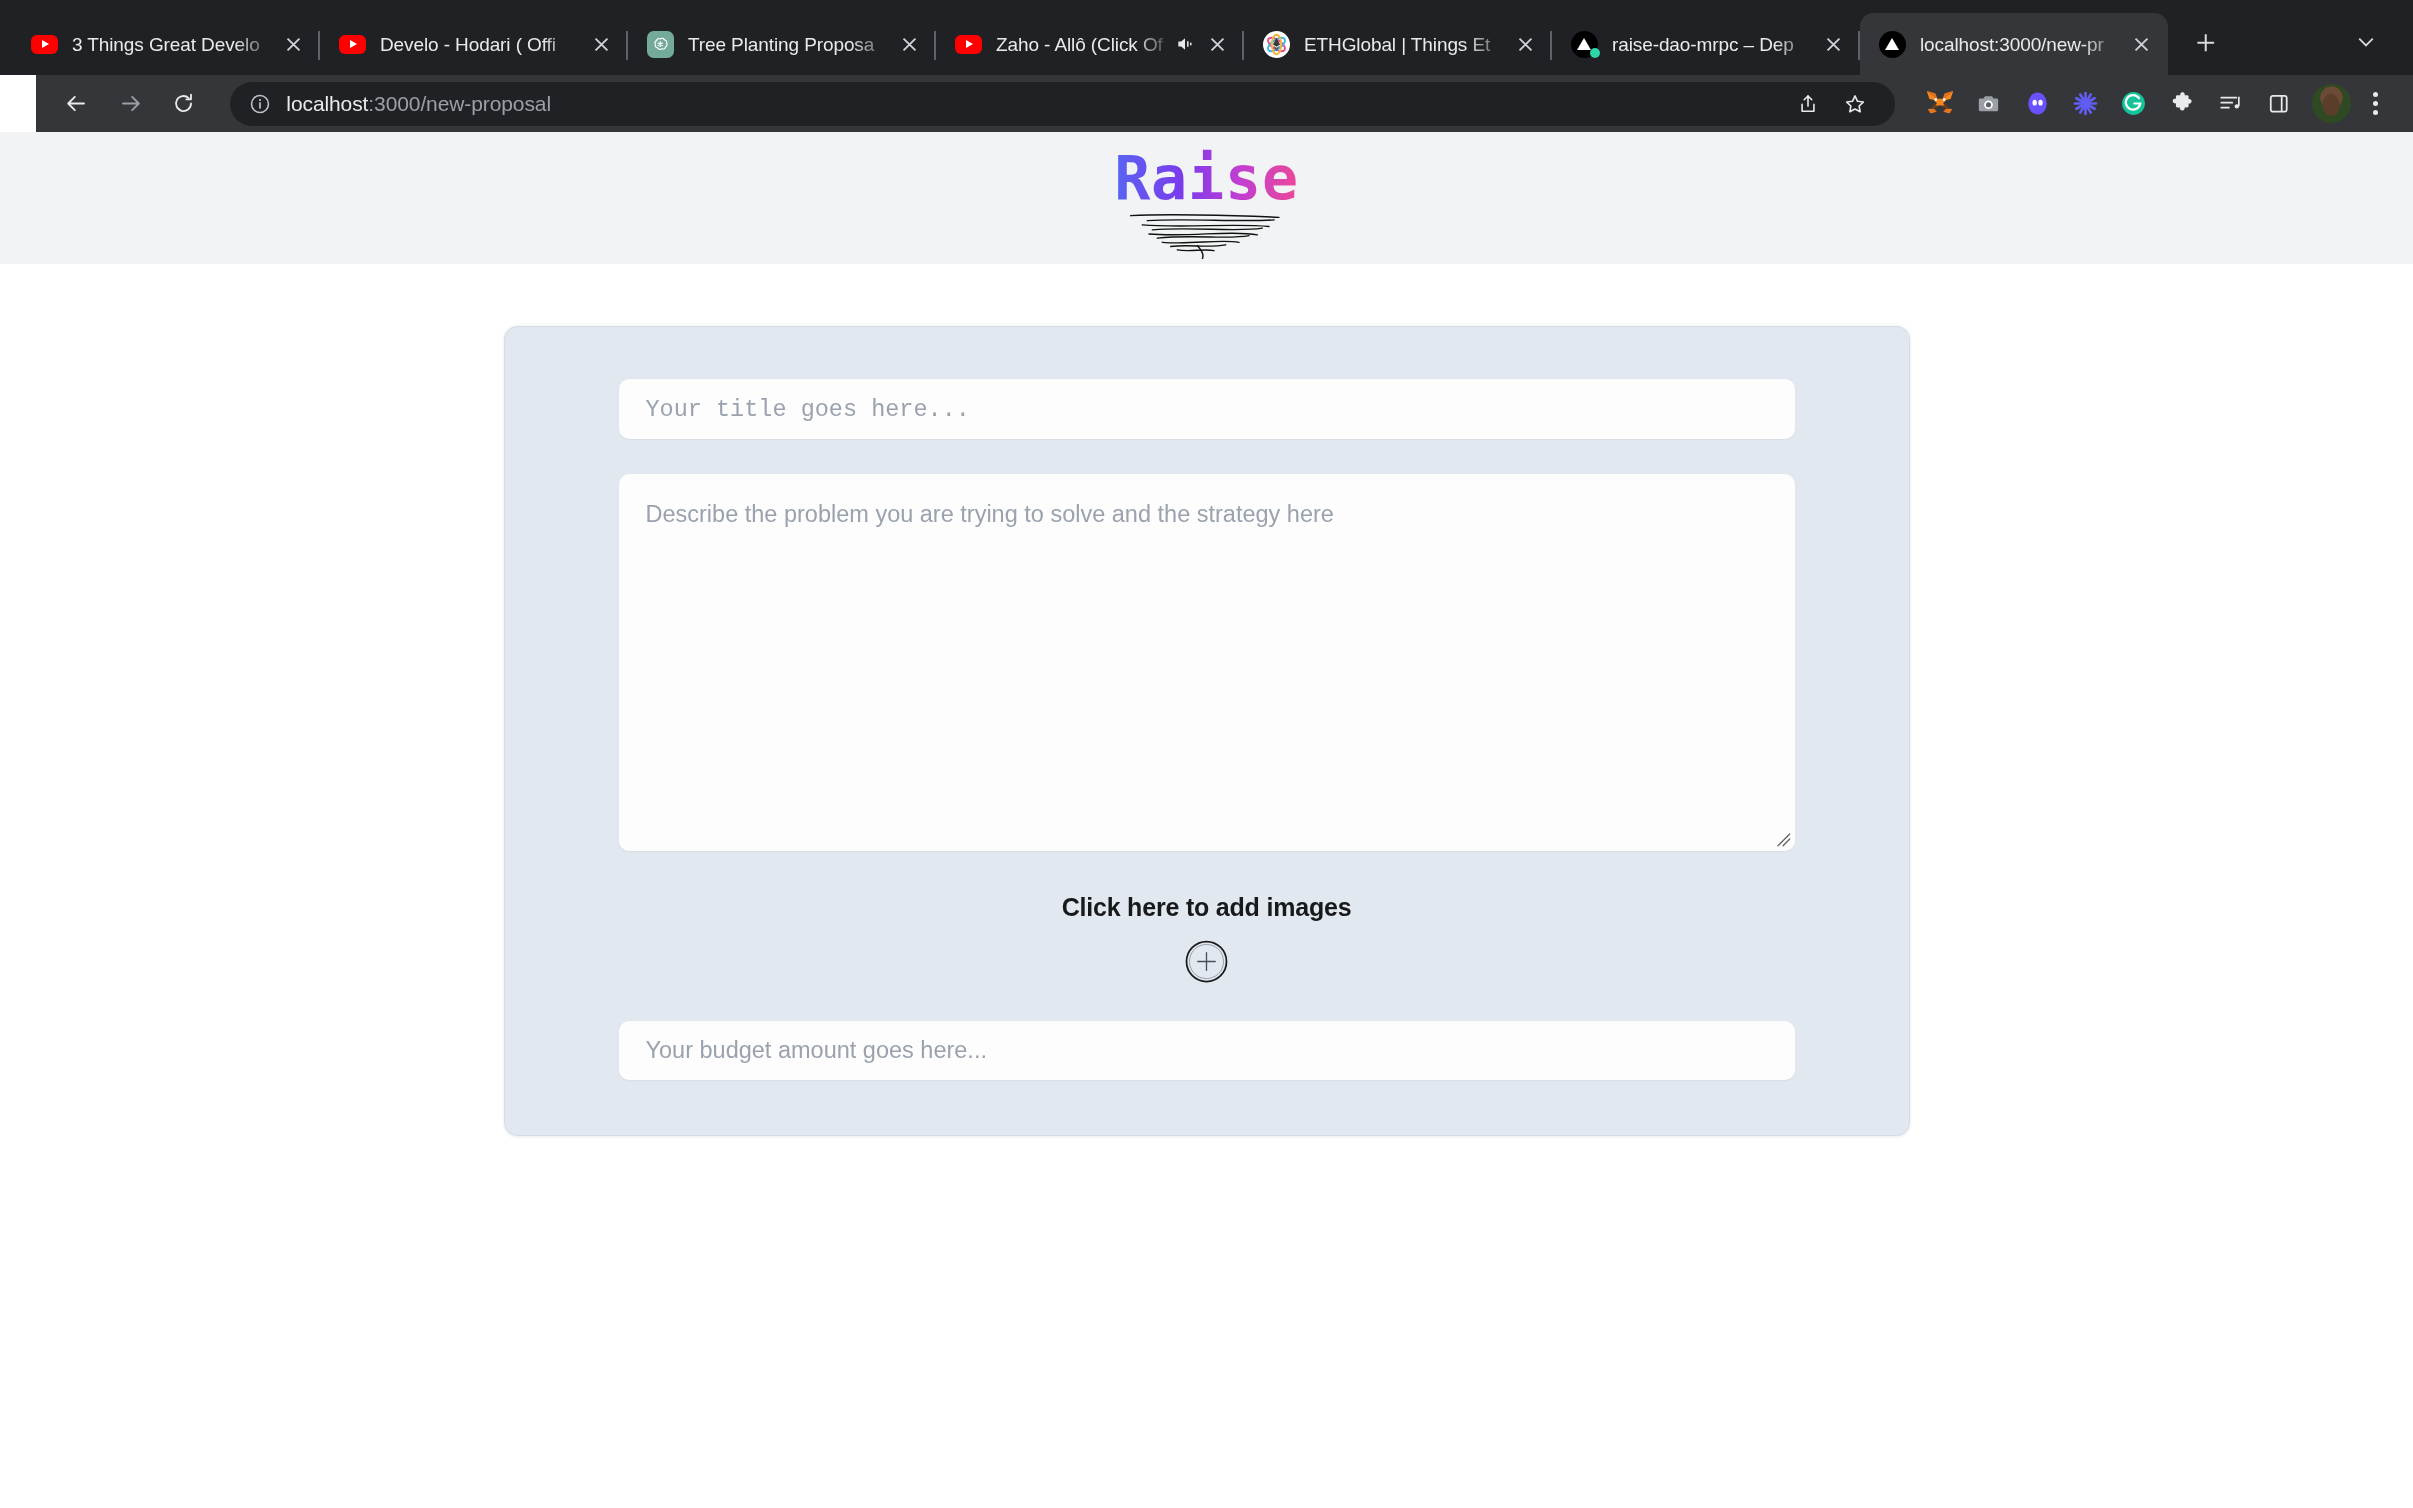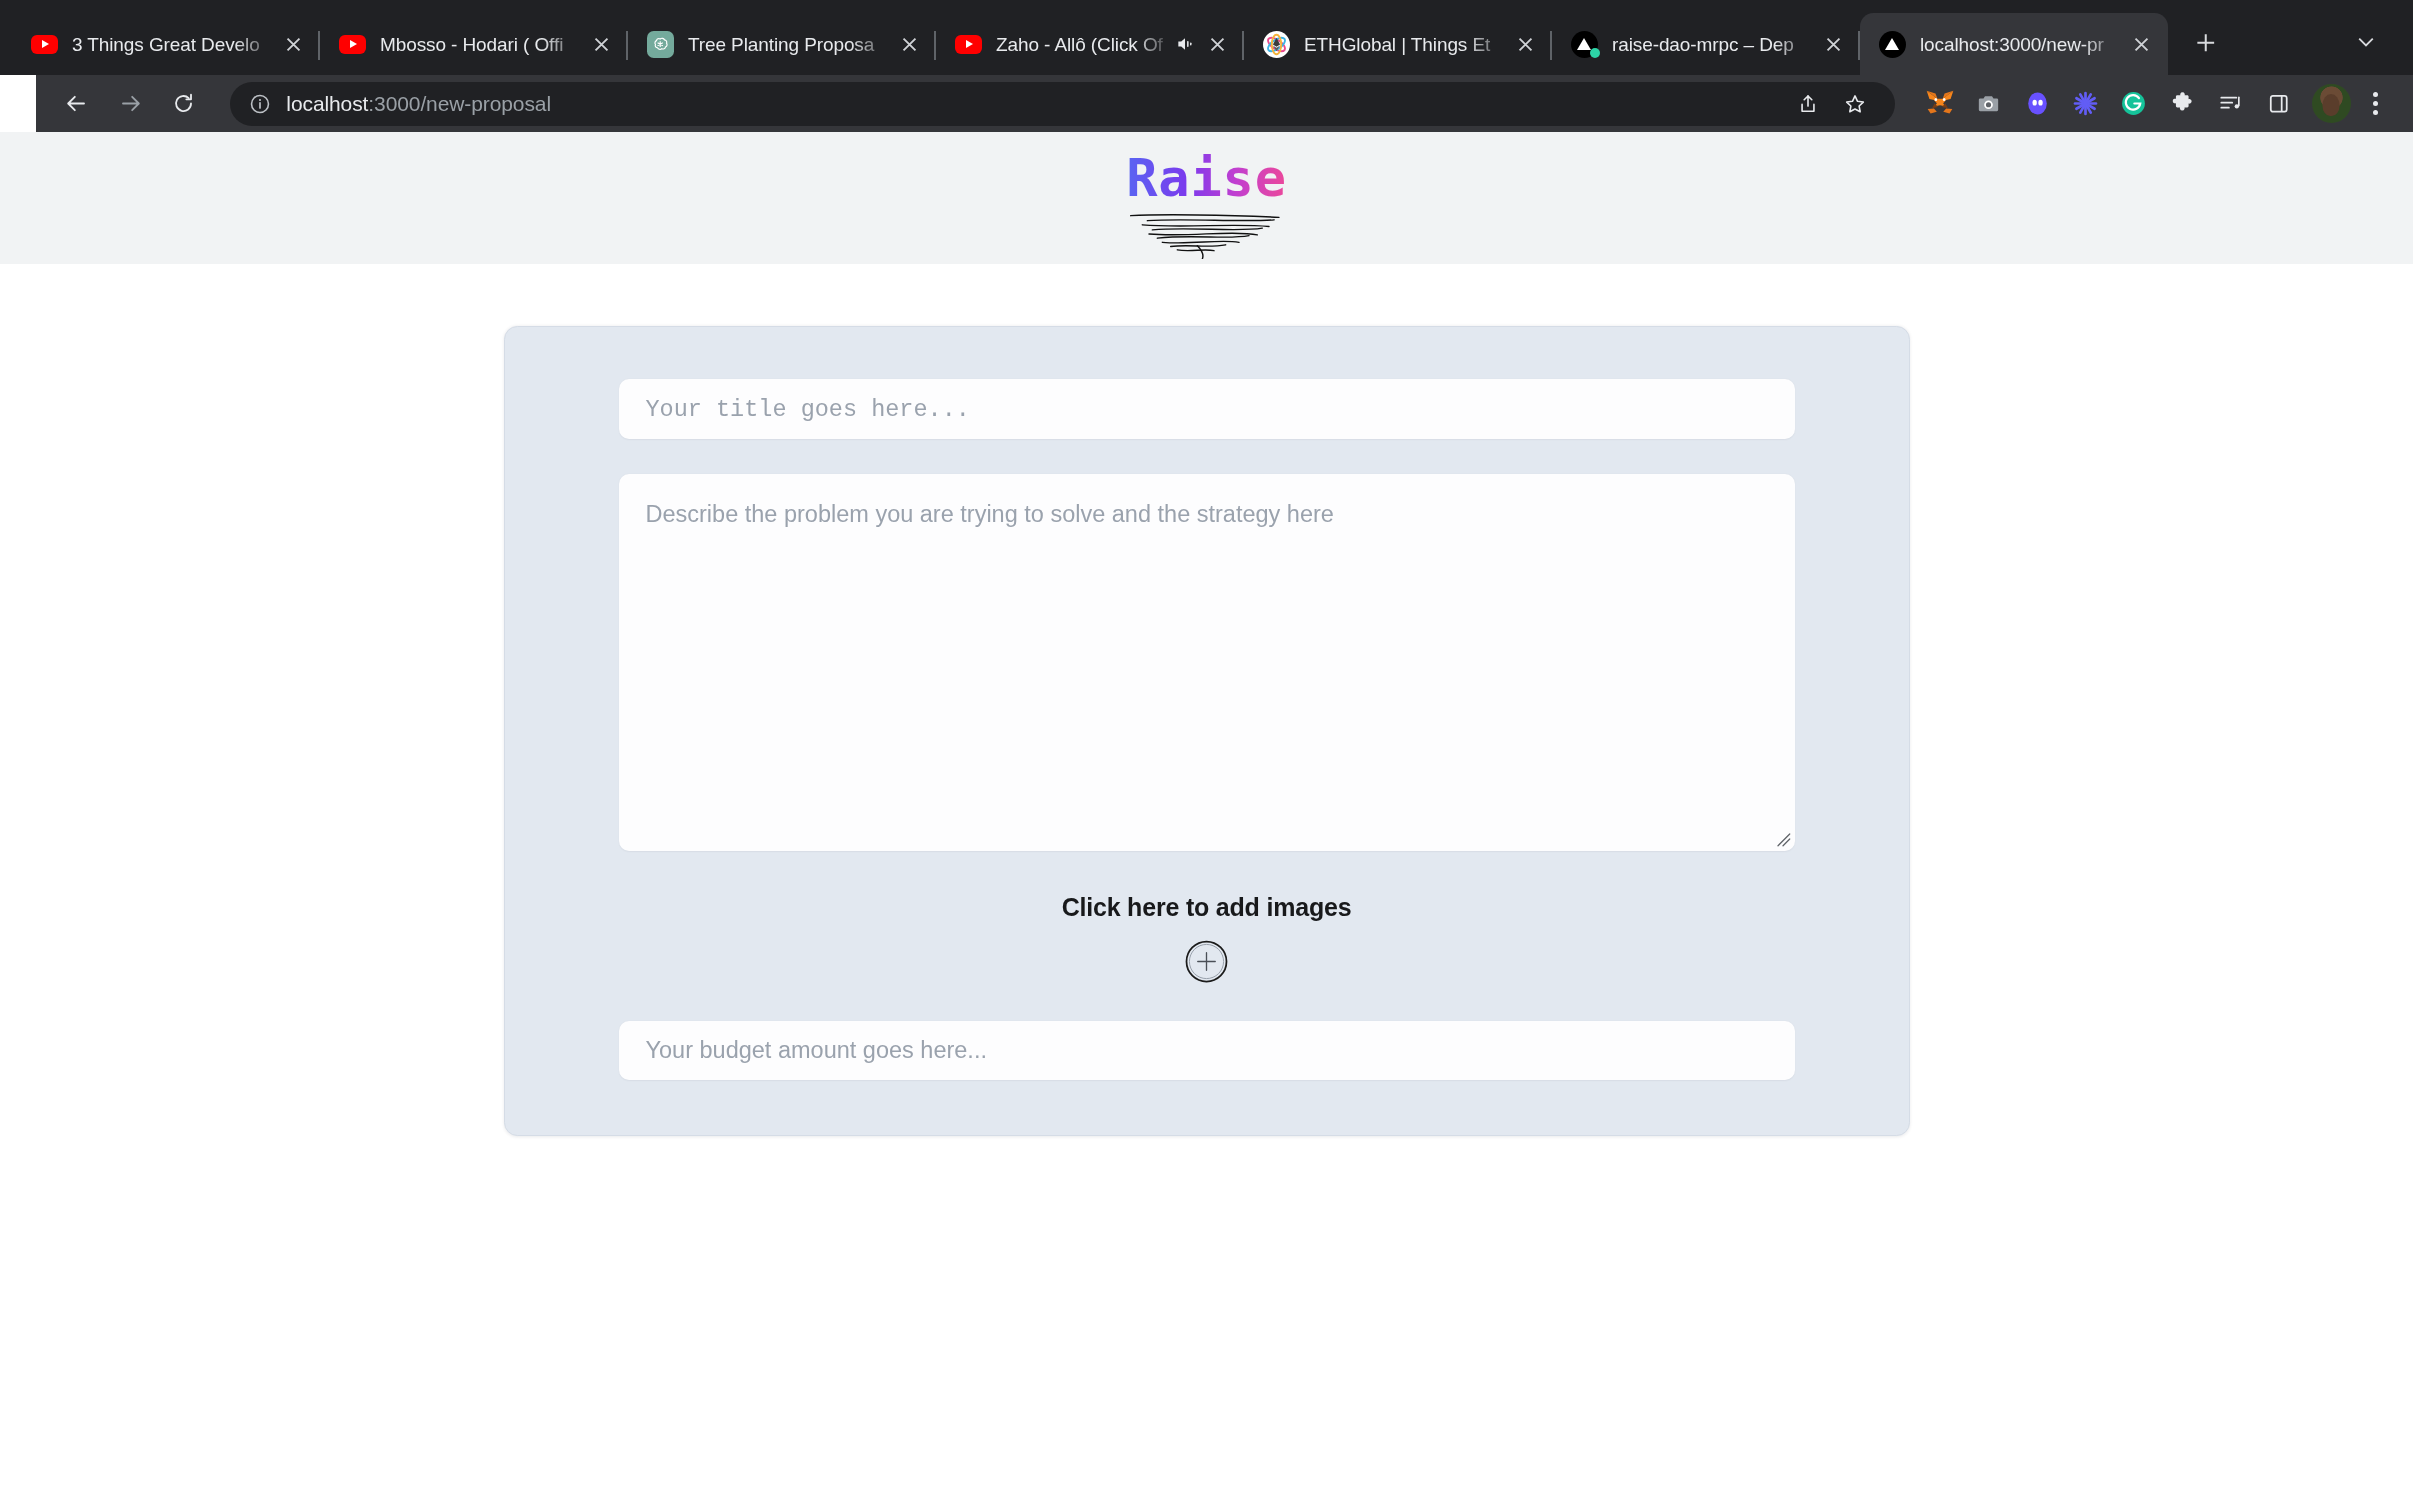--- a/index.html
+++ b/index.html
@@ -287,21 +287,21 @@
 
   .logo-wrap {
     display: flex;
     flex-direction: column;
     align-items: center;
     position: relative;
   }
 
   .logo-text {
     font-family: "DejaVu Sans Mono", "Liberation Mono", monospace;
-    font-size: 52px;
+    font-size: 60px;
     font-weight: bold;
     letter-spacing: 0.8px;
     background: linear-gradient(90deg, #5865f2 0%, #7c3aed 38%, #c13fd0 68%, #ec4899 100%);
     -webkit-background-clip: text;
     background-clip: text;
     color: transparent;
     line-height: 62px;
   }
 
   .logo-scribble {
@@ -442,21 +442,21 @@
           </svg>
       </span>
     </div>
 
     <div class="tab inactive">
       <span class="tab-favicon">
         <span class="fav-youtube">
             <i></i>
           </span>
       </span>
-      <span class="tab-title">Mbosso - Hodari ( Offi</span>
+      <span class="tab-title">Develo - Hodari ( Offi</span>
       <span class="tab-close">
         <svg width="17" height="17" viewBox="0 0 20 20">
             <path d="M3 3 L17 17 M17 3 L3 17" stroke="currentColor" stroke-width="2.2" fill="none"></path>
           </svg>
       </span>
     </div>
 
     <div class="tab inactive">
       <span class="tab-favicon">
         <span class="fav-chatgpt">

